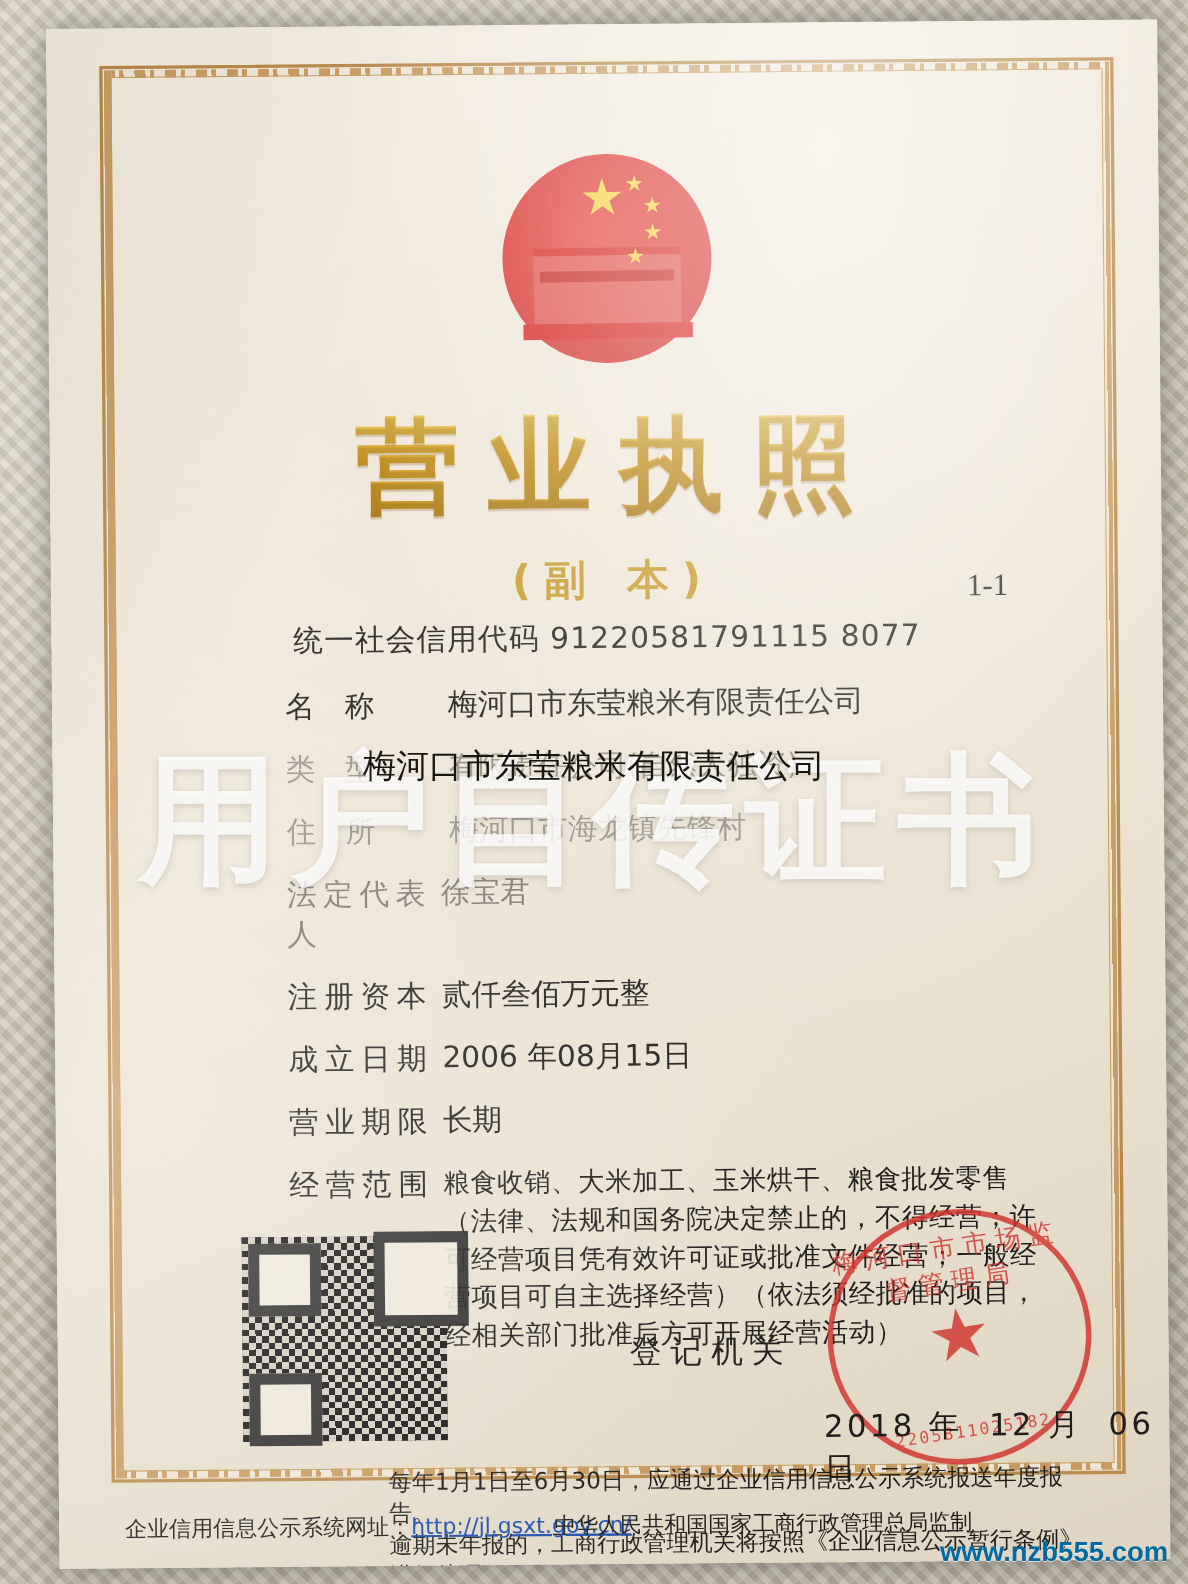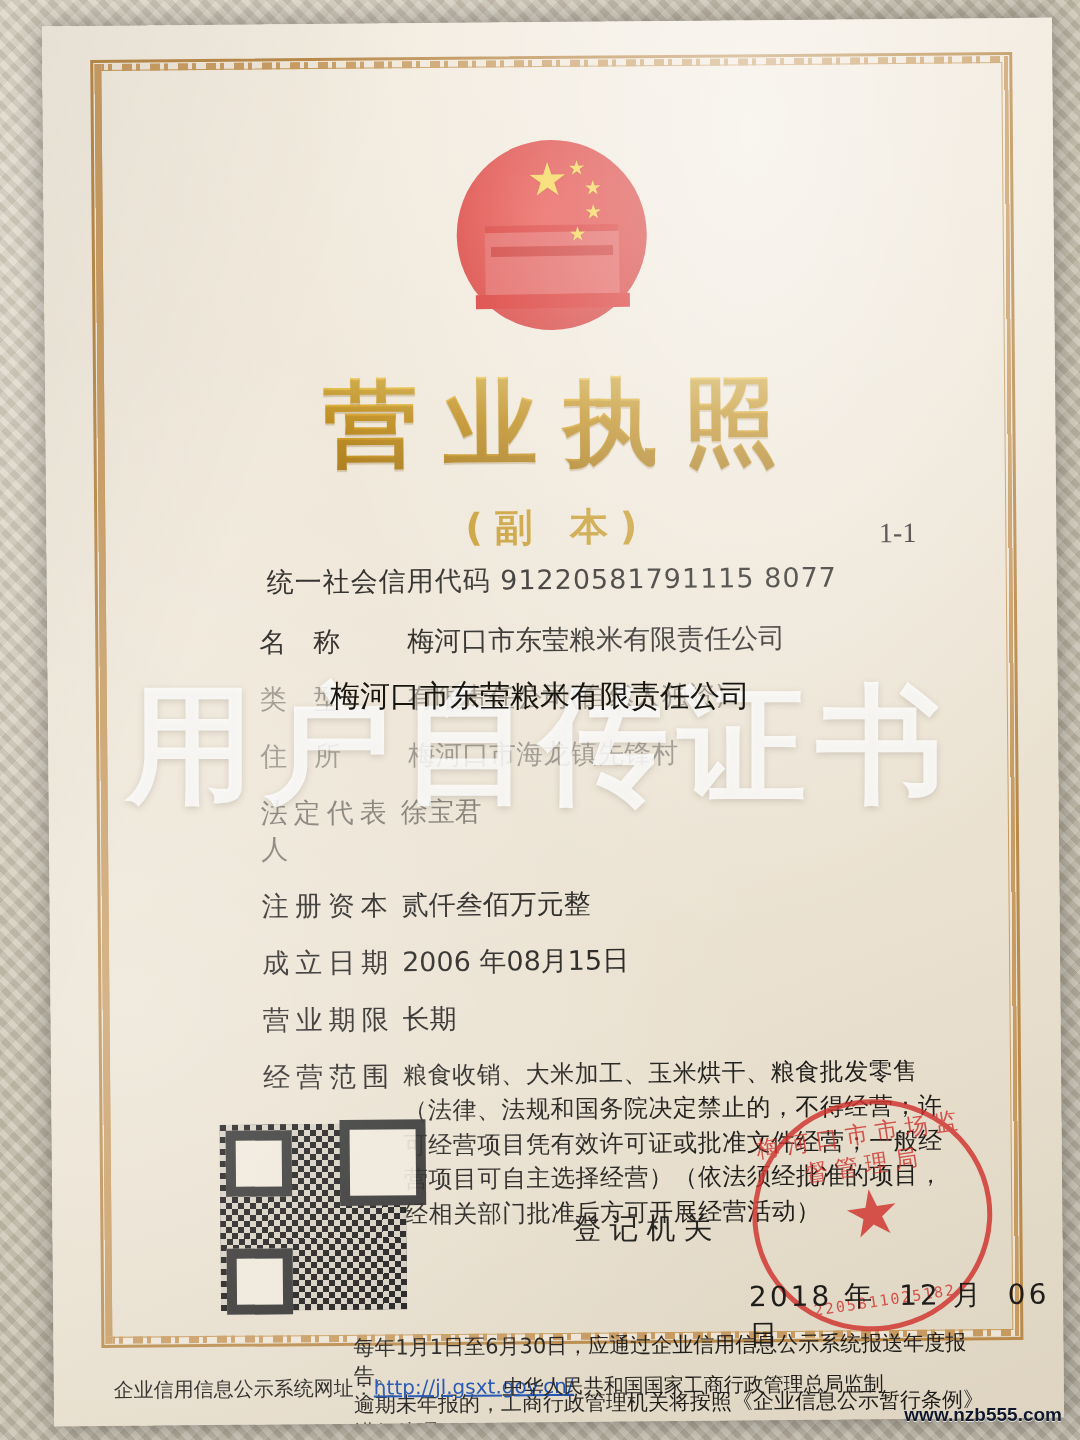--- a/index.html
+++ b/index.html
@@ -357,22 +357,22 @@
     font-family: "DejaVu Sans", sans-serif;
     font-size: 30px;
     color: #17150f;
     pointer-events: none;
     font-weight: 500;
   }
   .site-mark {
     position: absolute;
     right: 18px;
     bottom: 14px;
-    font-size: 19px;
-    color: #0f172a;
+    font-size: 25px;
+    color: #0369a1;
     font-family: "Liberation Sans", sans-serif;
     font-weight: bold;
     text-shadow: 0 1px 0 rgba(255,255,255,0.7);
   }
 </style>
 </head>
 <body>
 
 <div class="page">
   <div class="bg-texture"></div>

